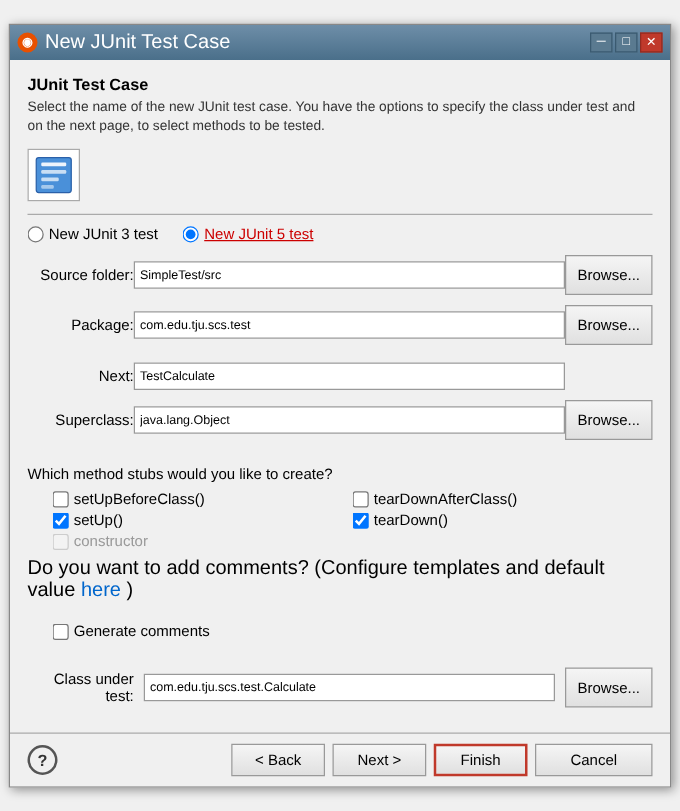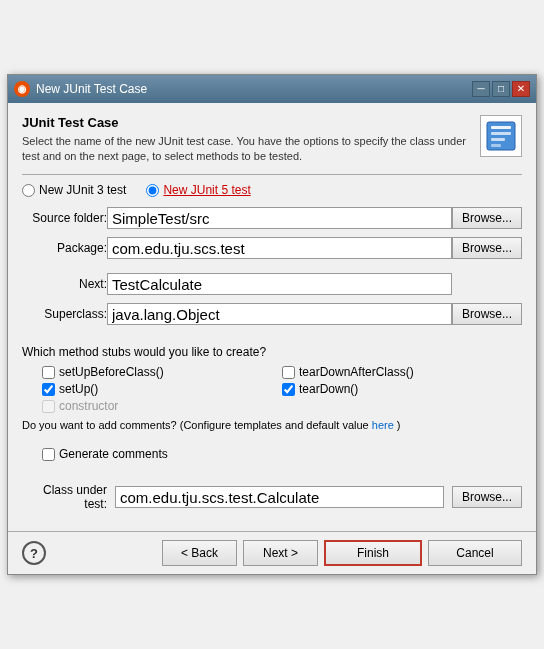--- a/index.html
+++ b/index.html
@@ -40,21 +40,21 @@
       background: #e85000;
       border-radius: 50%;
       display: flex;
       align-items: center;
       justify-content: center;
       color: white;
       font-size: 10px;
       font-weight: bold;
     }
     .title-bar-title {
-      font-size: 12px;
+      font-size: 16px;
       font-weight: normal;
       color: white;
     }
     .title-bar-controls {
       display: flex;
       gap: 2px;
     }
     .title-btn {
       width: 18px;
       height: 16px;
@@ -70,20 +70,21 @@
     .title-btn.close { background: #c0392b; border-color: #922b21; }
     .content {
       padding: 12px 14px;
       background: #f0f0f0;
     }
     .header-section {
       display: flex;
       align-items: flex-start;
       gap: 10px;
       margin-bottom: 10px;
+      flex-direction: column;
     }
     .header-text { flex: 1; }
     .header-title {
       font-size: 13px;
       font-weight: bold;
       margin-bottom: 4px;
     }
     .header-desc {
       font-size: 11px;
       color: #333;
@@ -132,25 +133,25 @@
       text-align: right;
       font-size: 12px;
       flex-shrink: 0;
     }
     .form-input {
       flex: 1;
       height: 22px;
       border: 1px solid #999;
       background: white;
       padding: 2px 4px;
-      font-size: 15px;
+      font-size: 10px;
     }
     .browse-btn {
       width: 70px;
-      height: 22px;
+      height: 32px;
       background: linear-gradient(to bottom, #f5f5f5, #e0e0e0);
       border: 1px solid #999;
       font-size: 12px;
       cursor: pointer;
       display: flex;
       align-items: center;
       justify-content: center;
     }
     .spacer-row { height: 6px; }
     .stubs-section { margin-bottom: 6px; margin-top: 20px; }
@@ -163,21 +164,21 @@
     }
     .checkbox-label {
       display: flex;
       align-items: center;
       gap: 4px;
       font-size: 12px;
     }
     .checkbox-label input[type="checkbox"] { margin: 0; }
     .disabled-text { color: #999; }
     .comments-section { margin-bottom: 8px; }
-    .comments-title { font-size: 11px; margin-bottom: 16px; }
+    .comments-title { font-size: 16px; margin-bottom: 16px; }
     .comments-title a { color: #0066cc; text-decoration: none; }
     .class-under-test { display: flex; align-items: center; gap: 8px; margin-top: 4px; }
     .bottom-area {
       background: #f0f0f0;
       border-top: 1px solid #aaa;
       padding: 8px 14px;
       display: flex;
       align-items: center;
       gap: 6px;
     }
@@ -201,21 +202,21 @@
       height: 26px;
       background: linear-gradient(to bottom, #f5f5f5, #e0e0e0);
       border: 1px solid #999;
       font-size: 12px;
       cursor: pointer;
       display: flex;
       align-items: center;
       justify-content: center;
     }
     .finish-btn {
-      width: 98px;
+      width: 75px;
       height: 26px;
       background: linear-gradient(to bottom, #f5f5f5, #e0e0e0);
       border: 2px solid #c0392b;
       font-size: 12px;
       cursor: pointer;
       display: flex;
       align-items: center;
       justify-content: center;
       font-weight: normal;
     }

